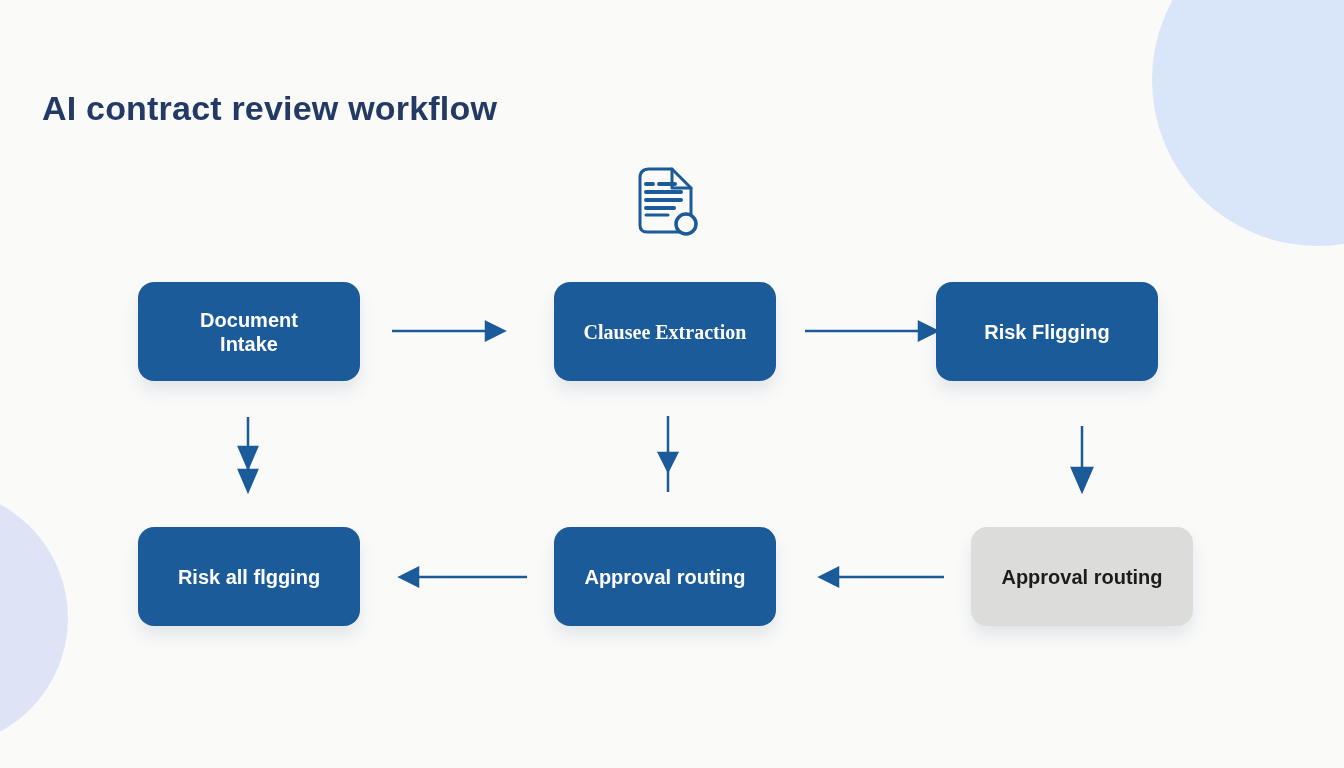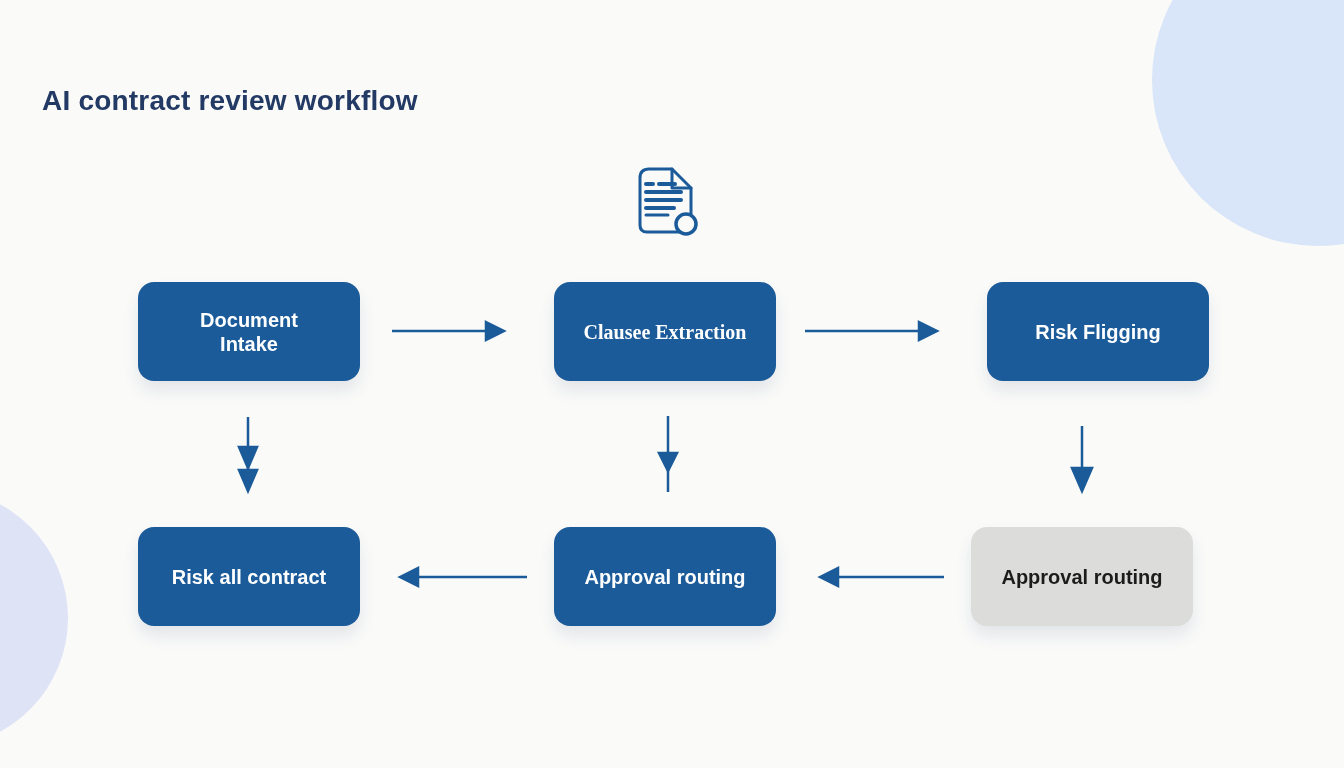--- a/index.html
+++ b/index.html
@@ -30,21 +30,21 @@
     width: 258px;
     height: 258px;
     background: #dfe3f6;
     left: -190px;
     top: 489px;
   }
   .page-title {
     position: absolute;
     left: 42px;
     top: 66px;
-    font-size: 28px;
+    font-size: 34px;
     font-weight: 700;
     color: #233a64;
     letter-spacing: 0.2px;
   }
   .overlay {
     position: absolute;
     left: 0;
     top: 0;
     pointer-events: none;
   }
@@ -69,21 +69,21 @@
   }
   .node-label {
     font-size: 20px;
     font-weight: 700;
     line-height: 1.2;
     white-space: pre-line;
     padding: 0 10px;
   }
   .pos-r1c1 { left: 138px; top: 282px; text-align: center; }
   .pos-r1c2 { left: 554px; top: 282px; font-family: Liberation Serif, serif; }
-  .pos-r1c3 { left: 987px; top: 282px; }
+  .pos-r1c3 { left: 936px; top: 282px; }
   .pos-r2c1 { left: 138px; top: 527px; }
   .pos-r2c2 { left: 554px; top: 527px; }
   .pos-r2c3 { left: 971px; top: 527px; }
 </style>
 </head>
 <body>
 
 <div class="canvas">
 
   <div class="deco-circle deco-top-right"></div>
@@ -142,21 +142,21 @@
     <span class="node-label">Document
 Intake</span>
   </div>
   <div class="node node-blue pos-r1c2">
     <span class="node-label">Clausee Extraction</span>
   </div>
   <div class="node node-blue pos-r1c3">
     <span class="node-label">Risk Fligging</span>
   </div>
   <div class="node node-blue pos-r2c1">
-    <span class="node-label">Risk all contract</span>
+    <span class="node-label">Risk all flgging</span>
   </div>
   <div class="node node-blue pos-r2c2">
     <span class="node-label">Approval routing</span>
   </div>
   <div class="node node-gray pos-r2c3">
     <span class="node-label">Approval routing</span>
   </div>
 
 </div>
 

